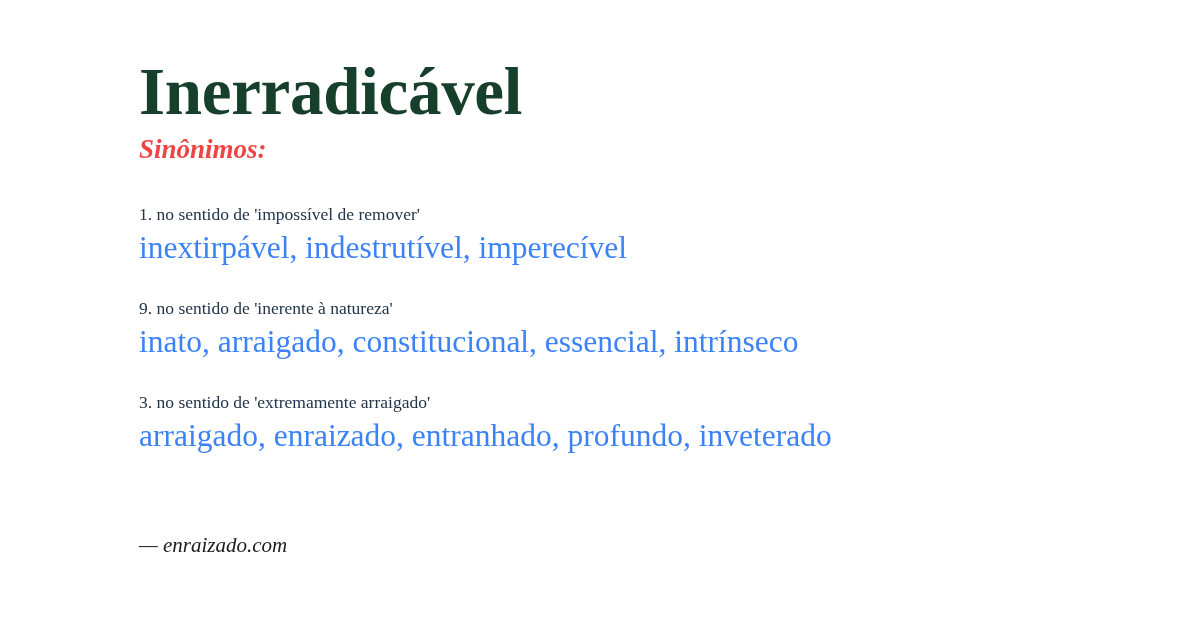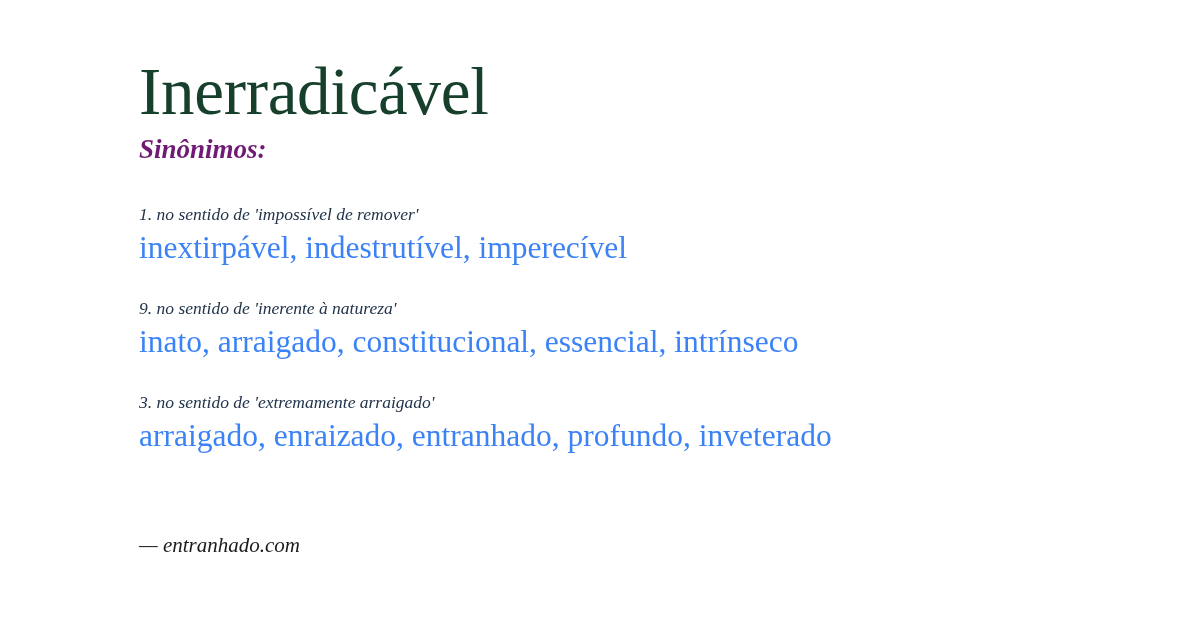--- a/index.html
+++ b/index.html
@@ -27,34 +27,34 @@
   
   .header {
     position: absolute;
     left: 139px;
     top: 58px;
   }
 
   .word-title {
     font-family: "Liberation Serif", "DejaVu Serif", serif;
     font-size: 67px;
-    font-weight: 400;
+    font-weight: 700;
     line-height: 1.0;
     color: #17402c;
     letter-spacing: -0.3px;
     margin: 0;
     white-space: nowrap;
   }
 
   .subtitle {
     font-family: "Liberation Serif", "DejaVu Serif", serif;
     font-size: 27px;
     font-weight: 700;
     font-style: italic;
-    color: #701a75;
+    color: #ef4444;
     margin: 10px 0 0 0;
     line-height: 1.1;
     white-space: nowrap;
   }
 
   
   .senses {
     position: absolute;
     left: 139px;
     top: 203px;
@@ -69,21 +69,20 @@
   }
 
   .sense-label {
     font-family: "Liberation Serif", "DejaVu Serif", serif;
     font-size: 17.5px;
     font-weight: 400;
     color: #22344a;
     line-height: 1.35;
     margin: 0 0 2px 0;
     white-space: nowrap;
-    font-style: italic;
   }
 
   .sense-synonyms {
     font-family: "Liberation Serif", "DejaVu Serif", serif;
     font-size: 31.5px;
     font-weight: 400;
     color: #3b82f6;
     line-height: 1.22;
     margin: 0;
     white-space: nowrap;
@@ -130,16 +129,16 @@
     </div>
 
     <div class="sense-group">
       <div class="sense-label">3. no sentido de 'extremamente arraigado'</div>
       <div class="sense-synonyms">arraigado, enraizado, entranhado, profundo, inveterado</div>
     </div>
 
   </div>
 
   <div class="footer">
-    <div class="attribution">— entranhado.com</div>
+    <div class="attribution">— enraizado.com</div>
   </div>
 
 </div>
 
 </body></html>

